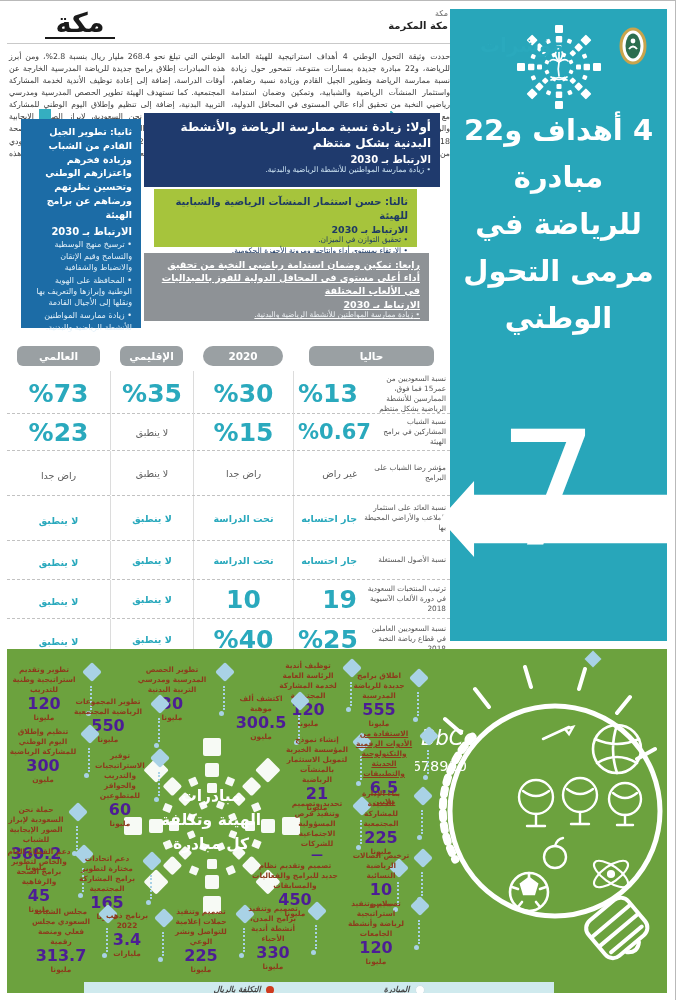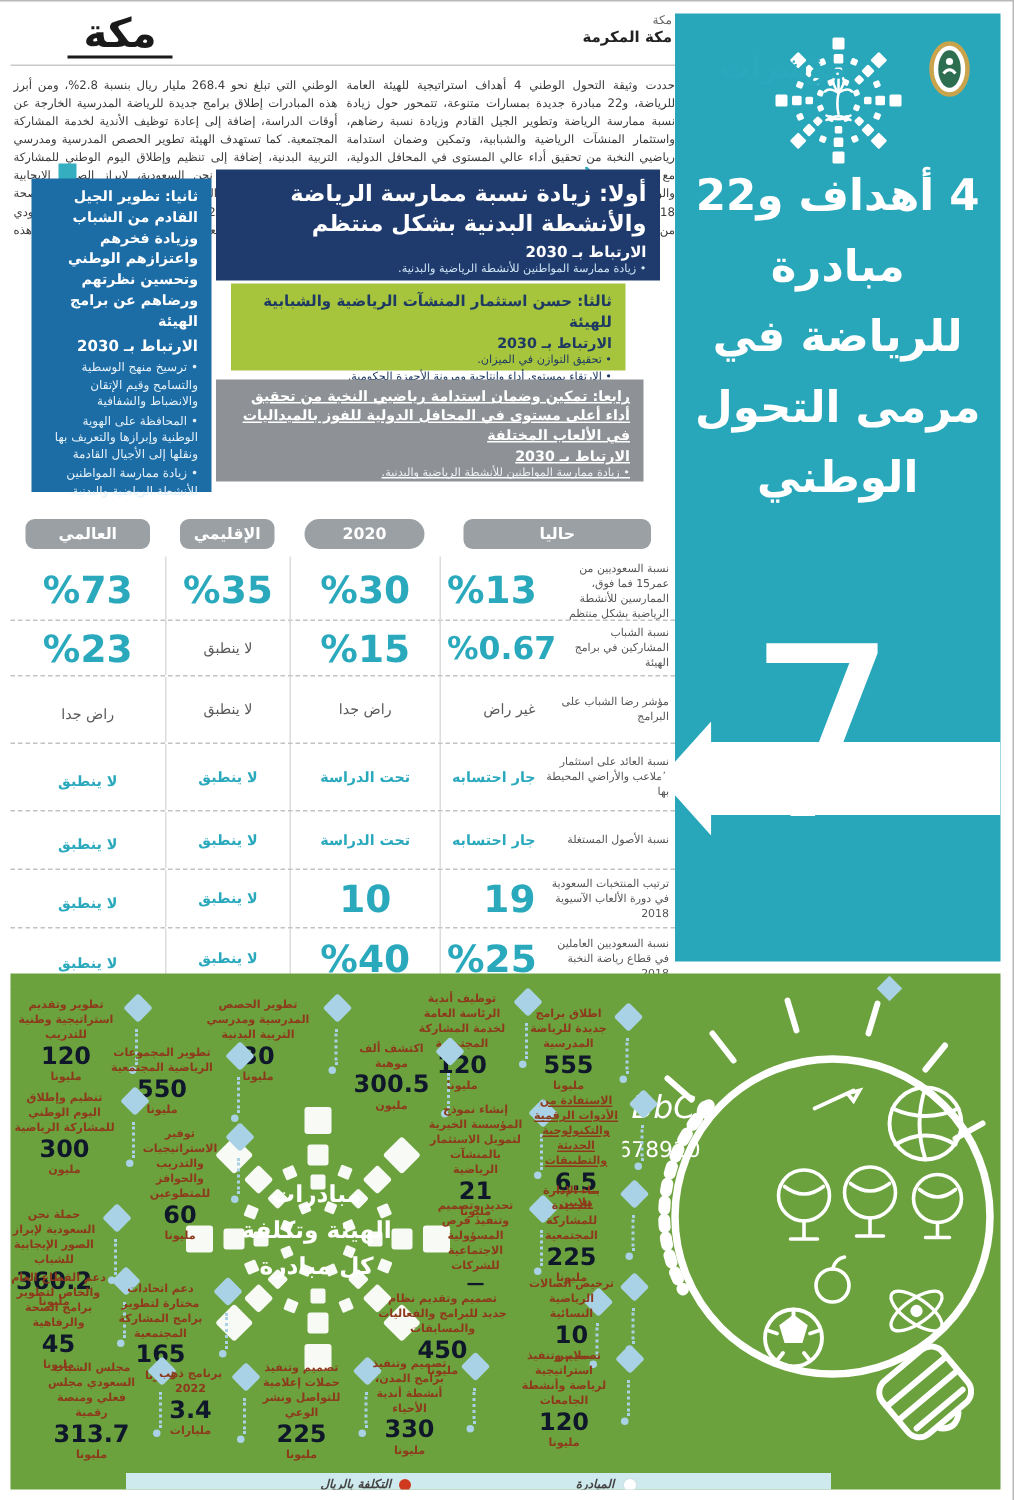--- a/index.html
+++ b/index.html
@@ -30,21 +30,21 @@
   .sq{position:absolute;background:#35aec0;}
   .goal-label{position:absolute;left:305px;top:172px;width:112px;text-align:center;
               color:#1f3a6d;font-weight:bold;font-size:10.5px;}
   .clock{position:absolute;left:338px;top:110px;}
   .gbox{position:absolute;padding:6px 9px;box-sizing:border-box;text-align:right;}
   .gbox .t{font-weight:bold;line-height:1.35;}
   .gbox .lk{font-weight:bold;margin-top:3px;}
   .gbox .bl{line-height:1.4;}
   .gbox .bl::before{content:"• ";}
   .g1{left:145px;top:112px;width:296px;height:74px;background:#1f3a6d;color:#fff;}
-  .g1 .t{font-size:15px;} .g1 .lk{font-size:10px;} .g1 .bl{font-size:7.5px;color:#cde4f3;}
+  .g1 .t{font-size:12px;} .g1 .lk{font-size:10px;} .g1 .bl{font-size:7.5px;color:#cde4f3;}
   .g2{left:22px;top:118px;width:120px;height:209px;background:#1c6ca6;color:#fff;}
   .g2 .t{font-size:9.5px;line-height:1.45;} .g2 .lk{font-size:10px;margin:5px 0 2px;}
   .g2 .bl{font-size:8px;color:#e3f0f9;margin-top:2px;}
   .g3{left:155px;top:188px;width:263px;height:58px;background:#a6c43c;color:#1e3a63;}
   .g3 .t{font-size:10px;} .g3 .lk{font-size:9.5px;margin-top:2px;} .g3 .bl{font-size:7.5px;}
   .g4{left:145px;top:252px;width:285px;height:68px;background:#8e9296;color:#fff;text-decoration:underline;}
   .g4 .t{font-size:9.5px;} .g4 .lk{font-size:9.5px;margin-top:2px;} .g4 .bl{font-size:7.5px;color:#eef2f5;}
   
   .tbl{position:absolute;left:8px;top:340px;width:443px;direction:rtl;}
   .trow{display:grid;grid-template-columns:157px 100px 83px 103px;align-items:center;
@@ -57,21 +57,21 @@
   .main{display:flex;flex-direction:row;align-items:center;justify-content:flex-start;gap:5px;
         padding:3px 4px;align-self:stretch;border-left:1px solid #dcdcdc;}
   .rlabel{width:84px;font-size:7.3px;line-height:1.35;color:#555;text-align:right;}
   .vbig{font-size:25px;font-weight:bold;color:#2aa9bd;direction:ltr;unicode-bidi:isolate;line-height:1;}
   .vteal{font-size:9.5px;font-weight:bold;color:#2aa9bd;}
   .vgray{font-size:9.5px;color:#5a5a5a;}
   
   .greensec{position:absolute;left:8px;top:648px;width:660px;height:344px;background:#6ca23e;overflow:hidden;}
   .init{position:absolute;text-align:center;color:#8d3a1c;z-index:3;}
   .init .t{font-size:7.4px;font-weight:bold;line-height:1.35;}
-  .init .v{font-size:16px;font-weight:bold;color:#0f172a;line-height:1.15;direction:ltr;unicode-bidi:isolate;}
+  .init .v{font-size:16px;font-weight:bold;color:#4c1d95;line-height:1.15;direction:ltr;unicode-bidi:isolate;}
   .init .u{font-size:7.4px;font-weight:bold;}
   .marker{position:absolute;right:-20px;top:0;width:16px;}
   .marker .dia{display:block;width:14px;height:14px;background:#a9d2e6;border-radius:2px;transform:rotate(45deg);}
   .marker .lead{display:block;margin:7px auto 0;width:0;height:24px;border-right:2px dotted #a9d2e6;position:relative;}
   .marker .lead::after{content:"";position:absolute;bottom:-6px;left:-4px;width:5px;height:5px;border-radius:50%;background:#a9d2e6;}
   .init-heading{position:absolute;left:152px;top:135px;width:104px;color:#fff;font-weight:bold;
                 font-size:15.5px;line-height:1.55;text-align:center;z-index:2;}
   .mandala{position:absolute;left:100px;top:62px;z-index:1;opacity:.95;}
   .bulb{position:absolute;left:408px;top:0;z-index:1;}
   .legendbar{position:absolute;left:77px;top:333px;width:470px;height:15px;background:#cfeaee;

